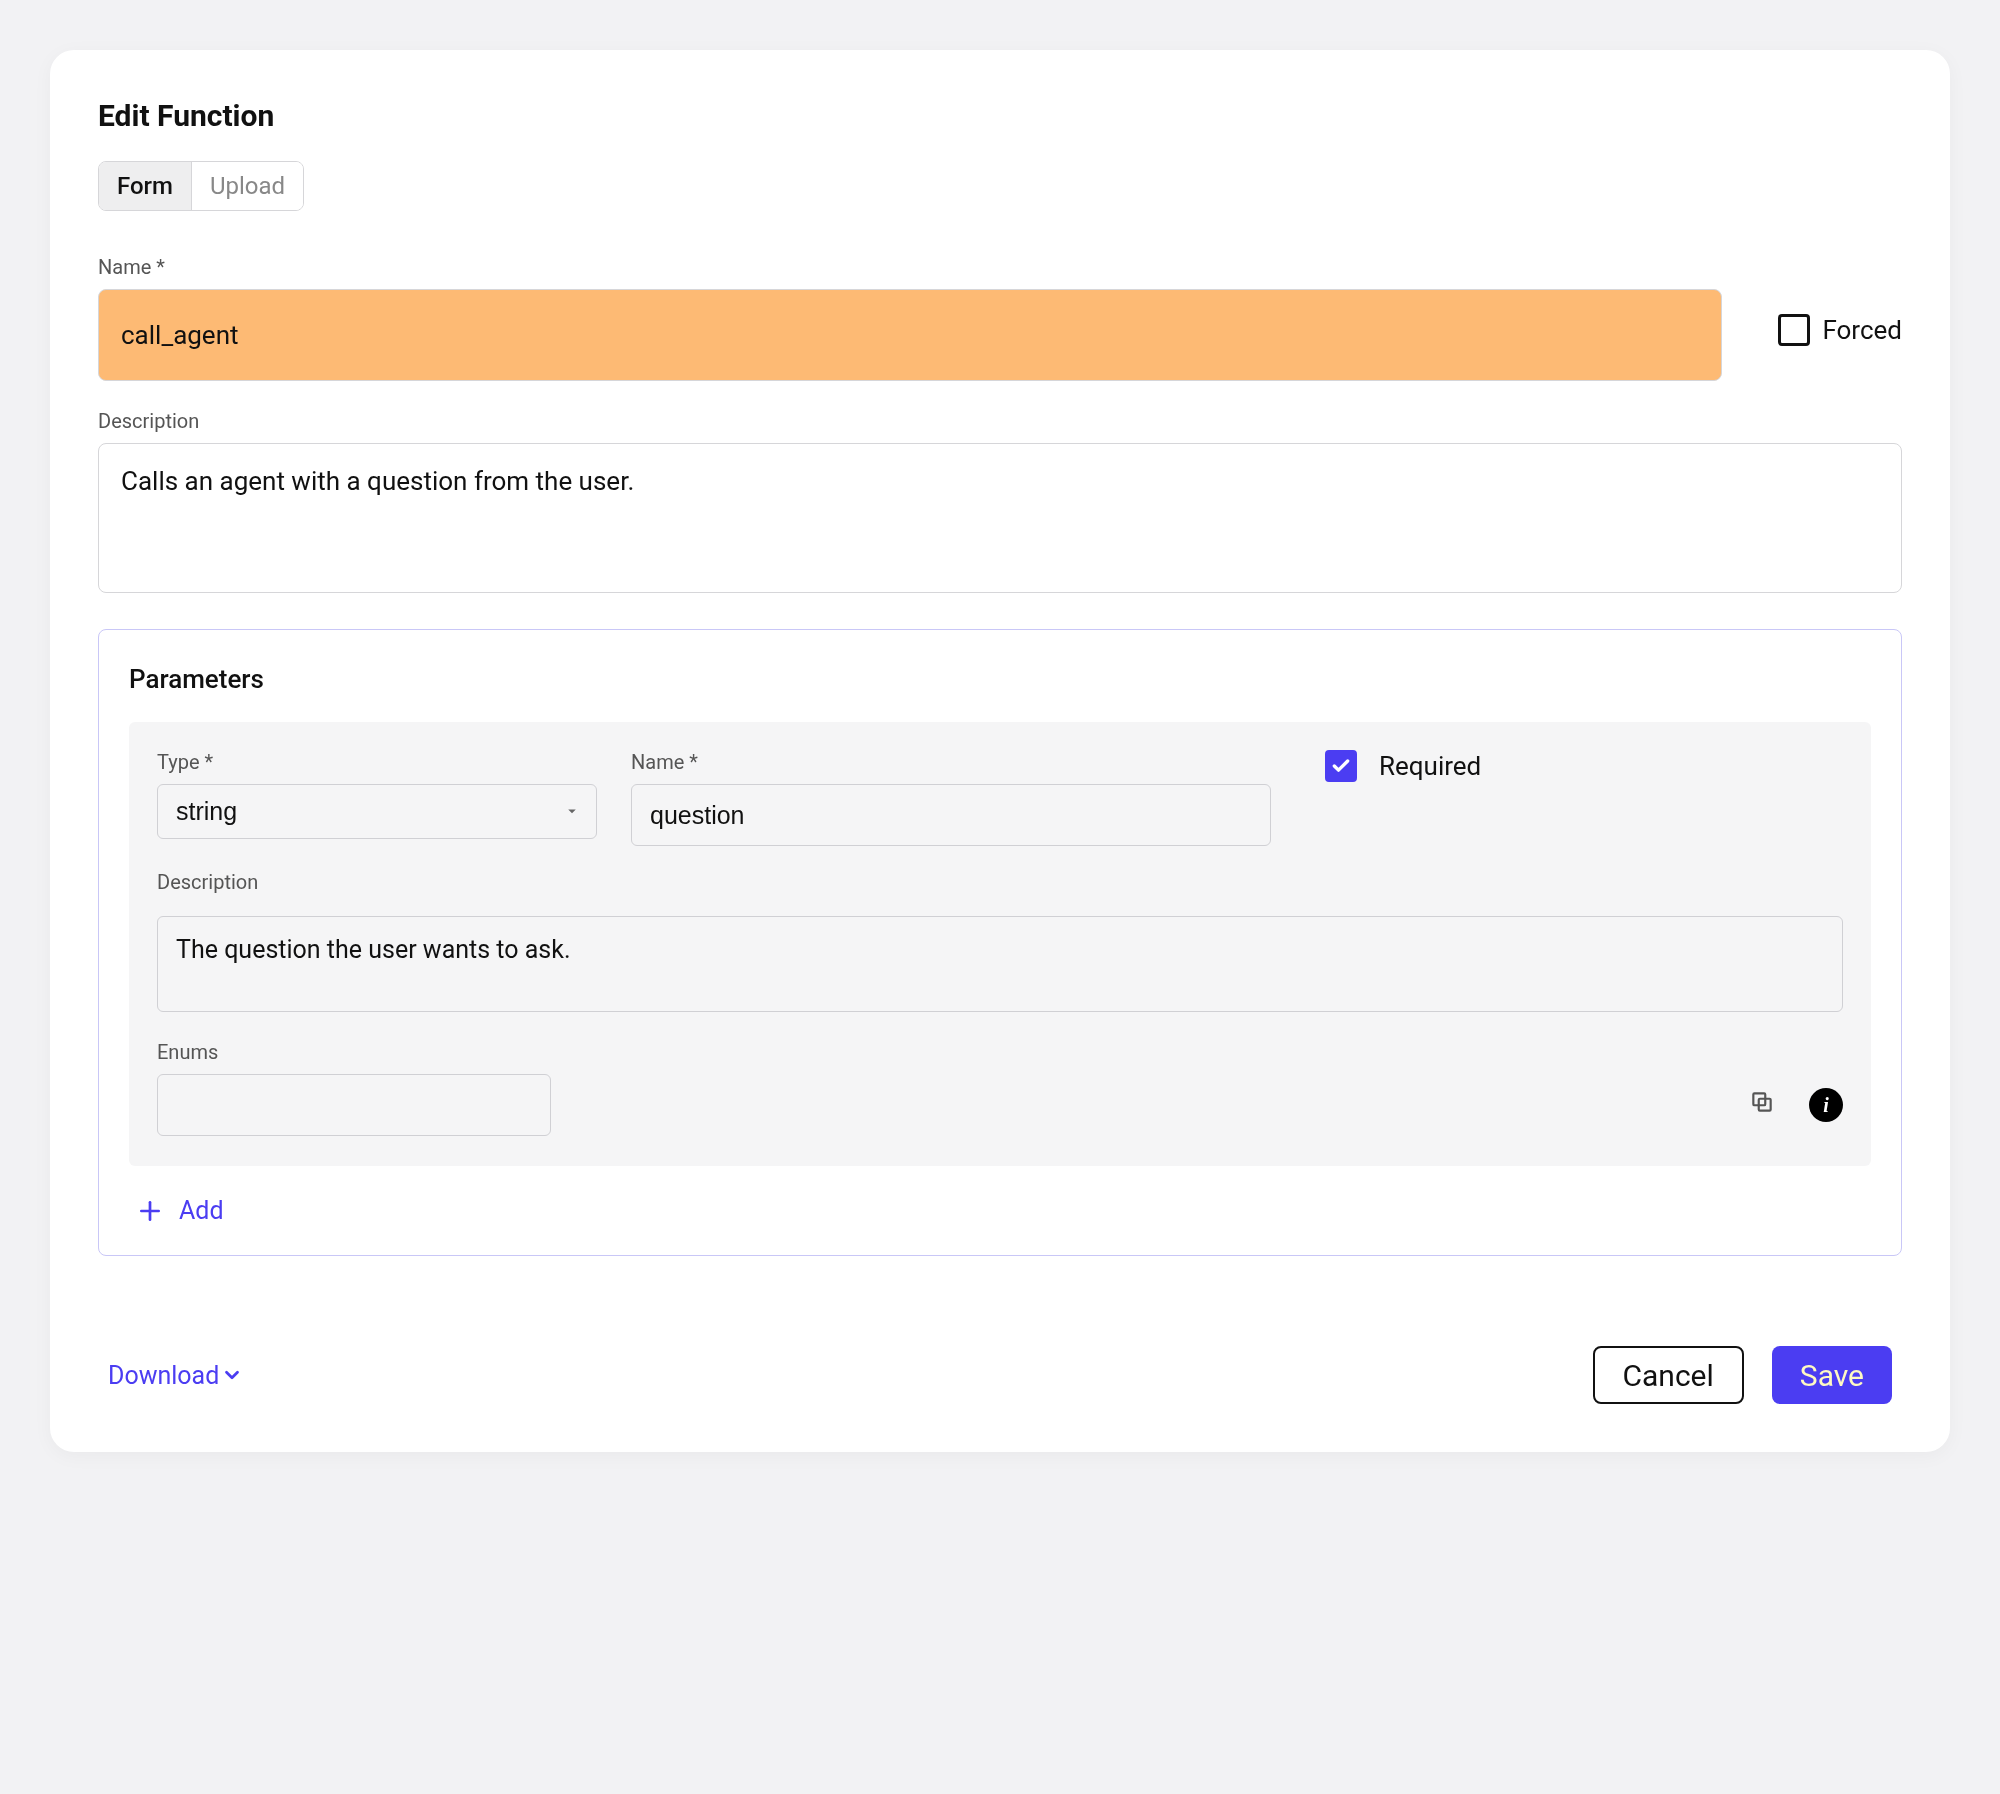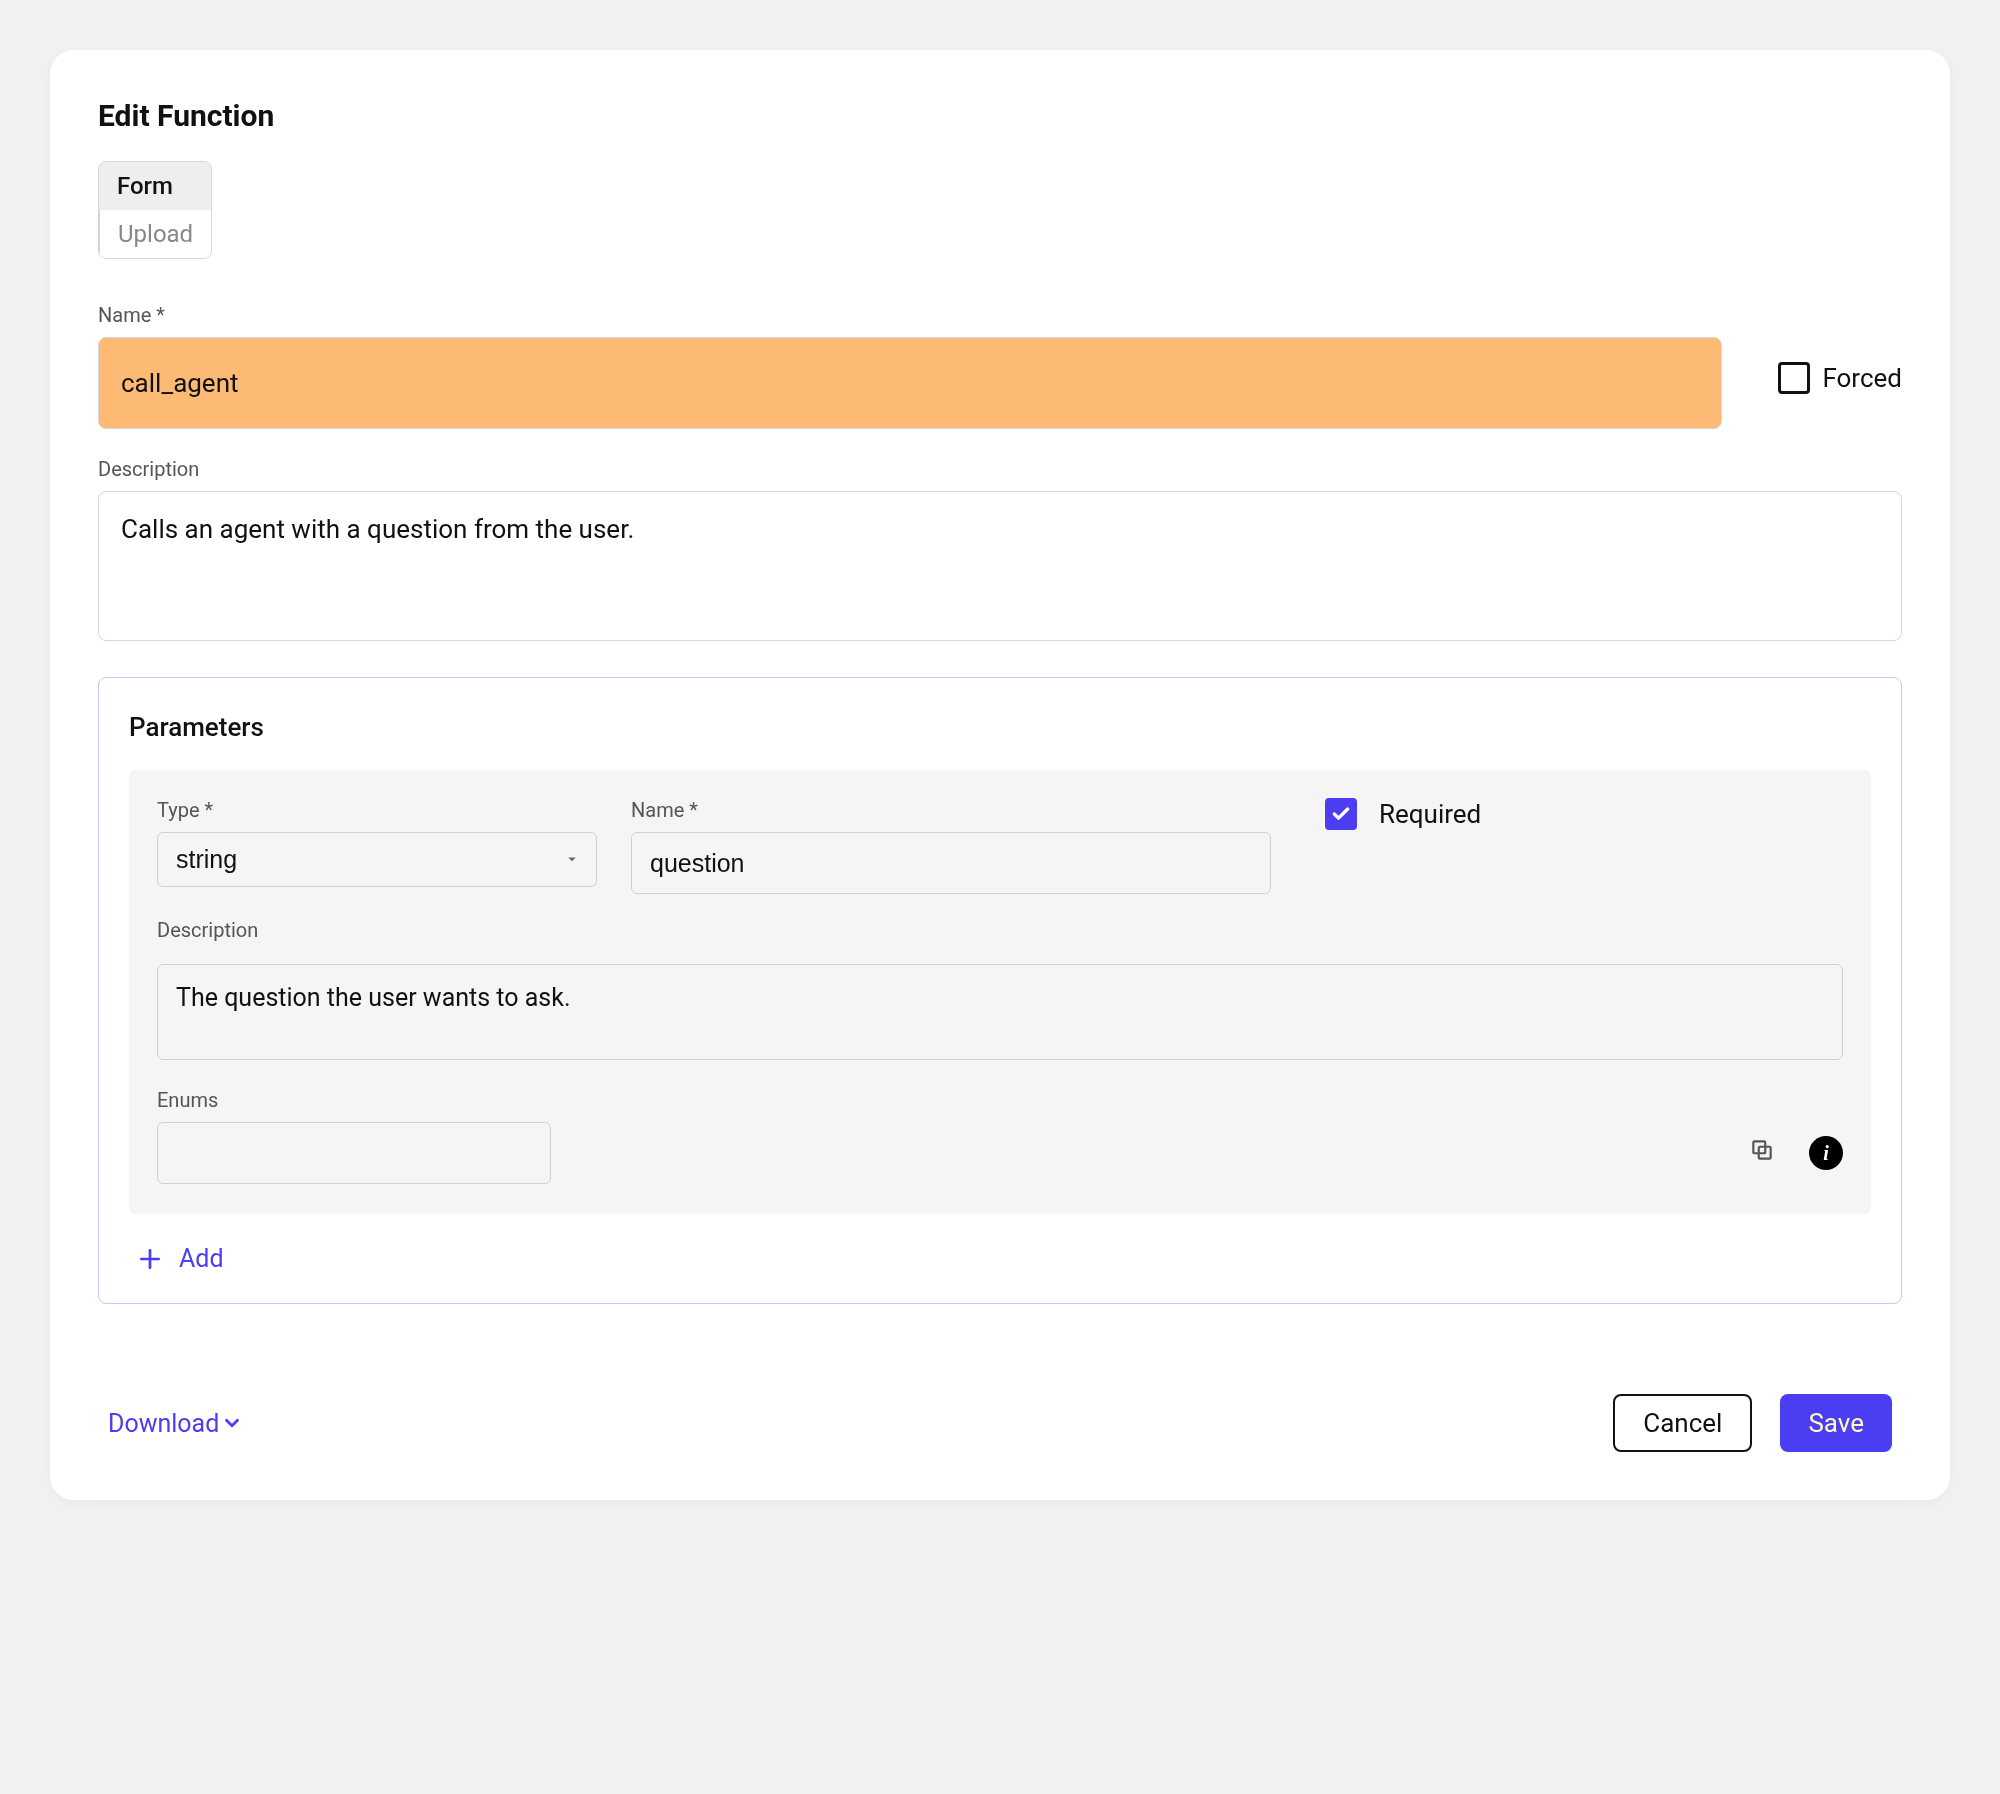--- a/index.html
+++ b/index.html
@@ -22,21 +22,20 @@
     font-size: 30px;
     font-weight: 700;
     margin-bottom: 28px;
   }
   .tabbar {
     display: inline-flex;
     border: 1px solid #d6d6d9;
     border-radius: 8px;
     overflow: hidden;
     margin-bottom: 44px;
-    flex-direction: column;
   }
   .tabbar .tab {
     padding: 10px 18px;
     font-size: 24px;
     cursor: pointer;
     background: #fff;
     color: #888;
   }
   .tabbar .tab.active {
     background: #eeeeef;
@@ -252,21 +251,21 @@
     cursor: pointer;
   }
   .footer-buttons {
     display: flex;
     gap: 28px;
   }
   .btn {
     height: 58px;
     padding: 0 28px;
     border-radius: 8px;
-    font-size: 26px;
+    font-size: 30px;
     cursor: pointer;
     font-family: inherit;
     display: inline-flex;
     align-items: center;
     justify-content: center;
   }
   .btn-outline {
     background: #fff;
     border: 2px solid #111;
     color: #111;

